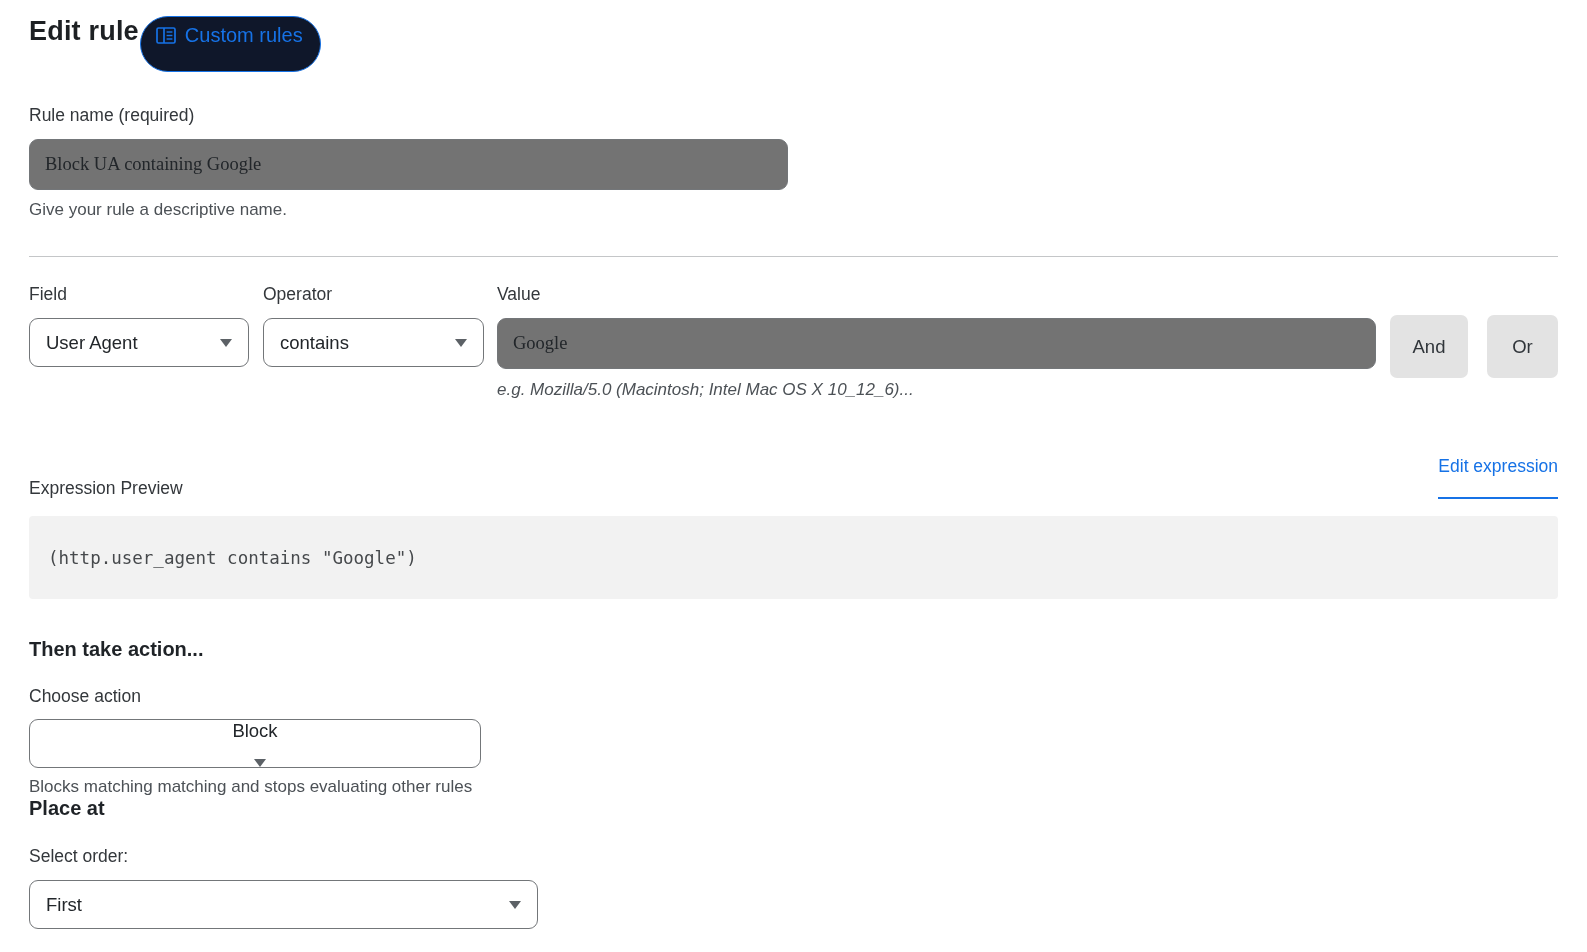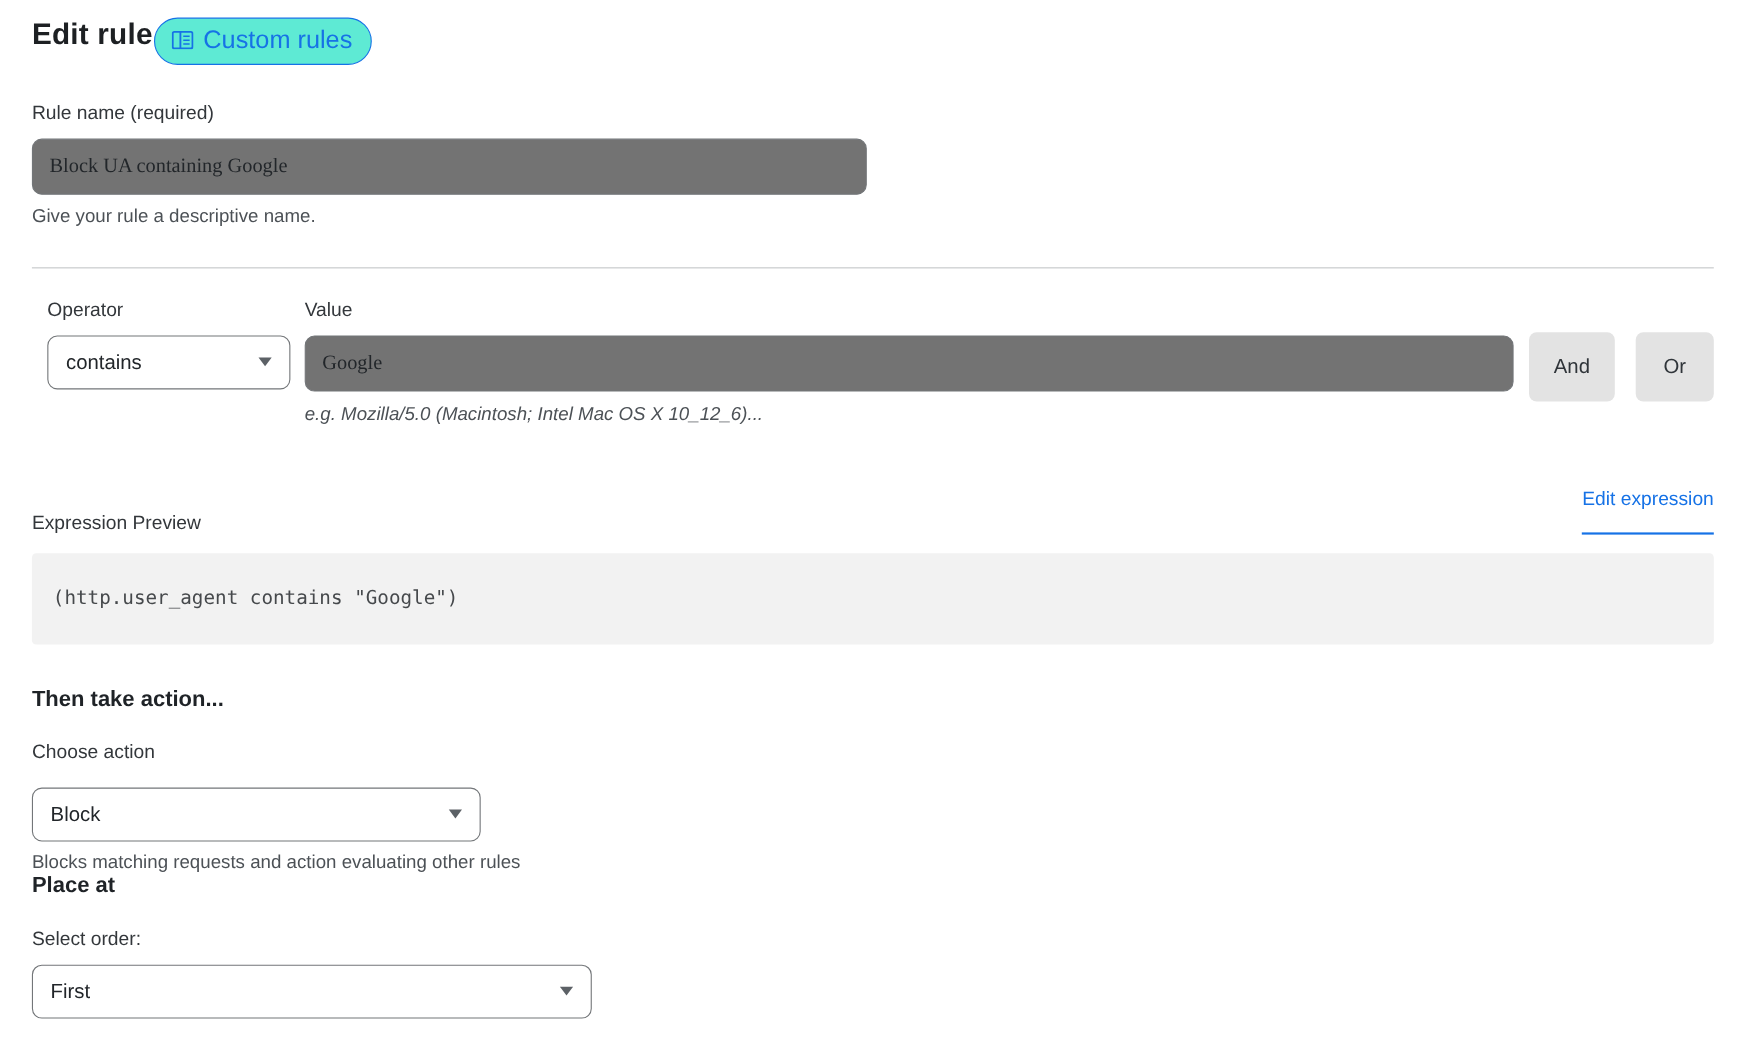--- a/index.html
+++ b/index.html
@@ -7,22 +7,22 @@
   body { font-family: "Liberation Sans", sans-serif; color: #24282c; }
 
   .page { padding: 16px 29px 0 29px; width: 1587px; }
 
   
   .header-row { display: flex; align-items: flex-start; gap: 1px; margin-top: 0; }
   .page-title { font-size: 27px; font-weight: 700; color: #1d2023; letter-spacing: 0.2px; }
   .badge-pill {
     display: inline-flex; align-items: center; gap: 9px;
     border: 1.5px solid #1672e6; border-radius: 999px;
-    padding: 6px 17px 7px 15px; color: #1672e6; font-size: 23px;
-    background: #5eead4; cursor: pointer; line-height: 1.2;
+    padding: 6px 17px 24px 15px; color: #1672e6; font-size: 20px;
+    background: #0f172a; cursor: pointer; line-height: 1.2;
   }
   .badge-pill svg { display: block; }
 
   
   .field-label { font-size: 17.5px; color: #33373b; }
   .help-text { font-size: 17px; color: #4c5156; }
 
   .rule-name-group { margin-top: 33px; }
   .rule-name-group .field-label { margin-bottom: 13px; }
   .text-input {
@@ -72,21 +72,21 @@
   .code-box {
     margin-top: 17px; height: 83px; background: #f2f2f2; border-radius: 4px;
     display: flex; align-items: center; padding: 0 19px;
   }
   .code-text { font-family: "DejaVu Sans Mono", monospace; font-size: 17.5px; color: #46494c; }
 
   
   .section-heading { font-size: 20px; font-weight: 700; color: #1f2327; }
   .action-section { margin-top: 39px; }
   .action-section .field-label { margin-top: 25px; display: block; }
-  .action-select { width: 408px; margin-top: 22px; }
+  .action-select { width: 452px; margin-top: 12px; flex-direction: column; }
   .action-section .help-text { margin-top: 9px; }
 
   .placement-section { }
   .placement-section .field-label { margin-top: 26px; display: block; }
   .order-select { width: 509px; margin-top: 13px; }
 </style>
 </head>
 <body>
 
 <div class="page">
@@ -110,20 +110,27 @@
   <div class="rule-name-group">
     <div class="field-label">Rule name (required)</div>
     <input class="text-input rule-name-input" type="text" value="Block UA containing Google" style="">
     <div class="help-text">Give your rule a descriptive name.</div>
   </div>
 
   <hr class="divider">
 
   <div class="condition-row">
 
+    <div class="cond-col col-field">
+      <span class="field-label">Field</span>
+      <div class="select-box">
+        <span>User Agent</span>
+        <span class="caret"></span>
+      </div>
+    </div>
 
     <div class="cond-col col-operator">
       <span class="field-label">Operator</span>
       <div class="select-box">
         <span>contains</span>
         <span class="caret"></span>
       </div>
     </div>
 
     <div class="cond-col col-value">
@@ -146,21 +153,21 @@
     </div>
   </div>
 
   <div class="action-section">
     <div class="section-heading">Then take action...</div>
     <span class="field-label">Choose action</span>
     <div class="select-box action-select">
       <span>Block</span>
       <span class="caret"></span>
     </div>
-    <div class="help-text">Blocks matching requests and action evaluating other rules</div>
+    <div class="help-text">Blocks matching matching and stops evaluating other rules</div>
   </div>
 
   <div class="placement-section">
     <div class="section-heading">Place at</div>
     <span class="field-label">Select order:</span>
     <div class="select-box order-select">
       <span>First</span>
       <span class="caret"></span>
     </div>
   </div>

